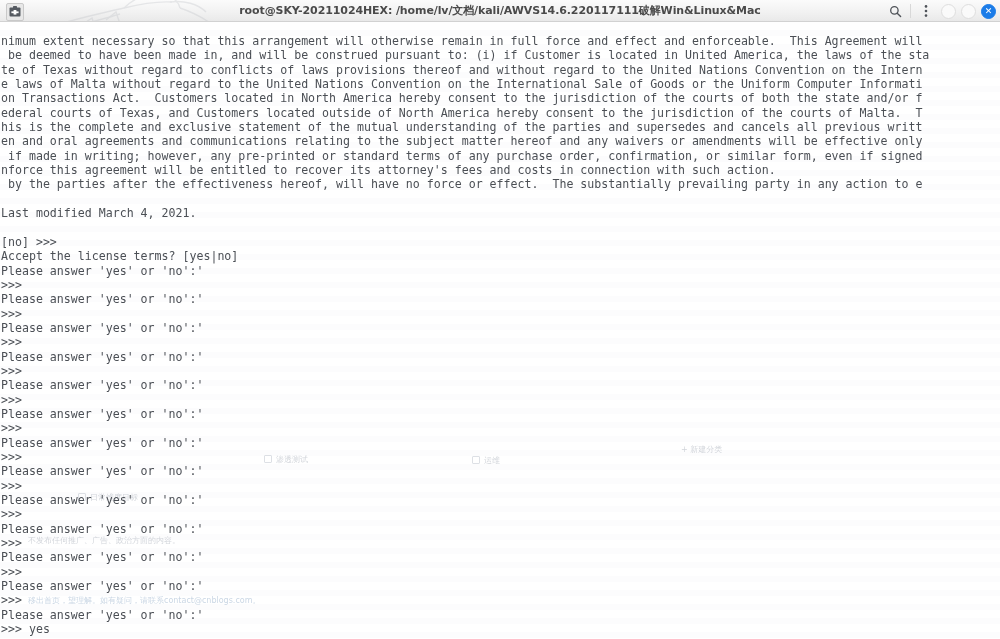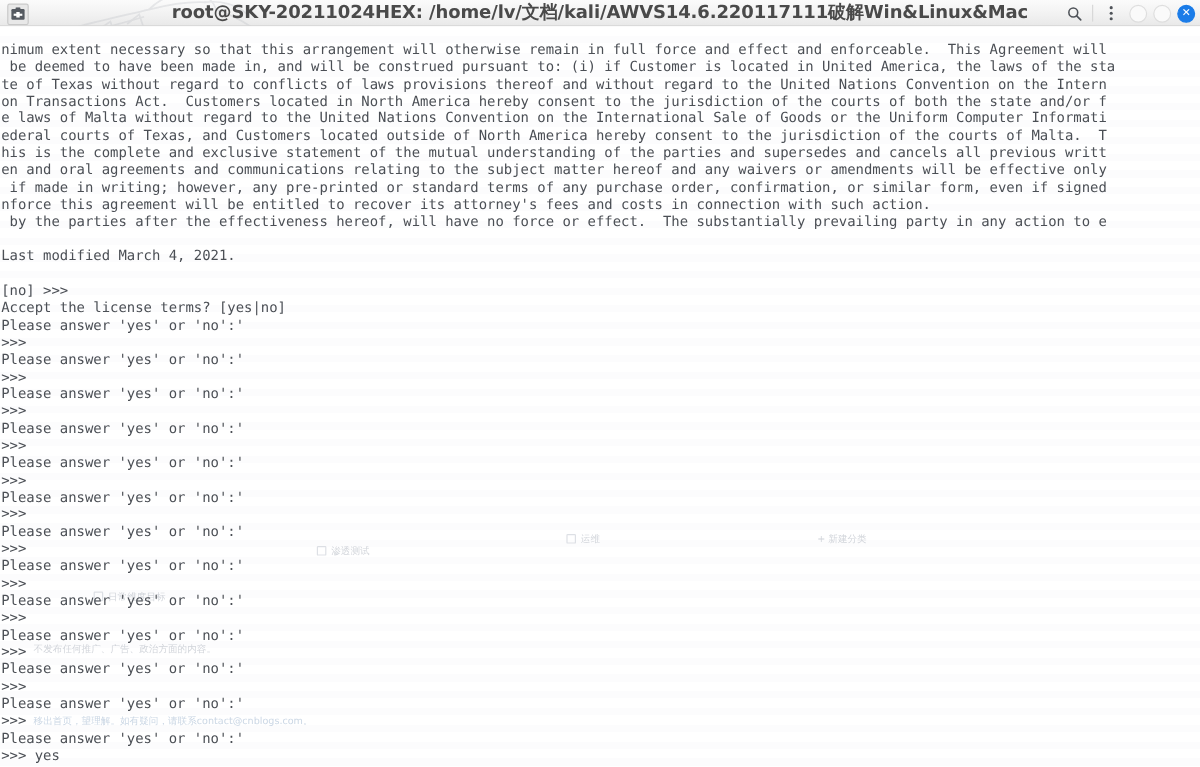--- a/index.html
+++ b/index.html
@@ -49,21 +49,21 @@
     justify-content: center;
     z-index: 3;
   }
   .app-icon svg { display:block; }
 
   .tb-title {
     position: absolute;
     left: 0; right: 0;
     text-align: center;
     font-family: "DejaVu Sans", "Liberation Sans", sans-serif;
-    font-size: 15px;
+    font-size: 11px;
     font-weight: bold;
     color: #4a4a4a;
     letter-spacing: -0.1px;
     white-space: nowrap;
     z-index: 2;
   }
   .tb-right {
     position: absolute;
     right: 4px;
     top: 0;
@@ -219,31 +219,31 @@
     <div class="win-dot"></div>
     <div class="win-dot close">✕</div>
   </div>
 </div>
 
 <div class="terminal">
   <div class="stripes"></div>
   <div class="ghost-layer">
       <div class="ghost" style="left: 78px; top: 422px; margin-top: 48px;"><span class="gbox"></span><span>日常维度目标</span></div>
       <div class="ghost" style="left: 264px; top: 432px;"><span class="gbox"></span><span>渗透测试</span></div>
-      <div class="ghost" style="left: 472px; top: 422px;"><span class="gbox"></span><span>运维</span></div>
+      <div class="ghost" style="left: 472px; top: 433px;"><span class="gbox"></span><span>运维</span></div>
       <div class="ghost" style="left: 681px; top: 422px;">+ 新建分类</div>
       <div class="ghost" style="left: 28px; top: 513px;">不发布任何推广、广告、政治方面的内容。</div>
       <div class="ghost link" style="left: 28px; top: 541px; margin-top: 32px;">移出首页，望理解。如有疑问，请联系contact@cnblogs.com。</div>
     </div>
   <div class="screen">
       <div class="line">nimum extent necessary so that this arrangement will otherwise remain in full force and effect and enforceable.  This Agreement will</div>
       <div class="line"> be deemed to have been made in, and will be construed pursuant to: (i) if Customer is located in United America, the laws of the sta</div>
       <div class="line">te of Texas without regard to conflicts of laws provisions thereof and without regard to the United Nations Convention on the Intern</div>
+      <div class="line">e laws of Malta without regard to the United Nations Convention on the International Sale of Goods or the Uniform Computer Informati</div>
       <div class="line">on Transactions Act.  Customers located in North America hereby consent to the jurisdiction of the courts of both the state and/or f</div>
-      <div class="line">e laws of Malta without regard to the United Nations Convention on the International Sale of Goods or the Uniform Computer Informati</div>
       <div class="line">ederal courts of Texas, and Customers located outside of North America hereby consent to the jurisdiction of the courts of Malta.  T</div>
       <div class="line">his is the complete and exclusive statement of the mutual understanding of the parties and supersedes and cancels all previous writt</div>
       <div class="line">en and oral agreements and communications relating to the subject matter hereof and any waivers or amendments will be effective only</div>
       <div class="line"> if made in writing; however, any pre-printed or standard terms of any purchase order, confirmation, or similar form, even if signed</div>
       <div class="line">nforce this agreement will be entitled to recover its attorney's fees and costs in connection with such action.</div>
       <div class="line"> by the parties after the effectiveness hereof, will have no force or effect.  The substantially prevailing party in any action to e</div>
       <div class="line blank">&nbsp;</div>
       <div class="line">Last modified March 4, 2021.</div>
       <div class="line blank">&nbsp;</div>
       <div class="line">[no] &gt;&gt;&gt;</div>

